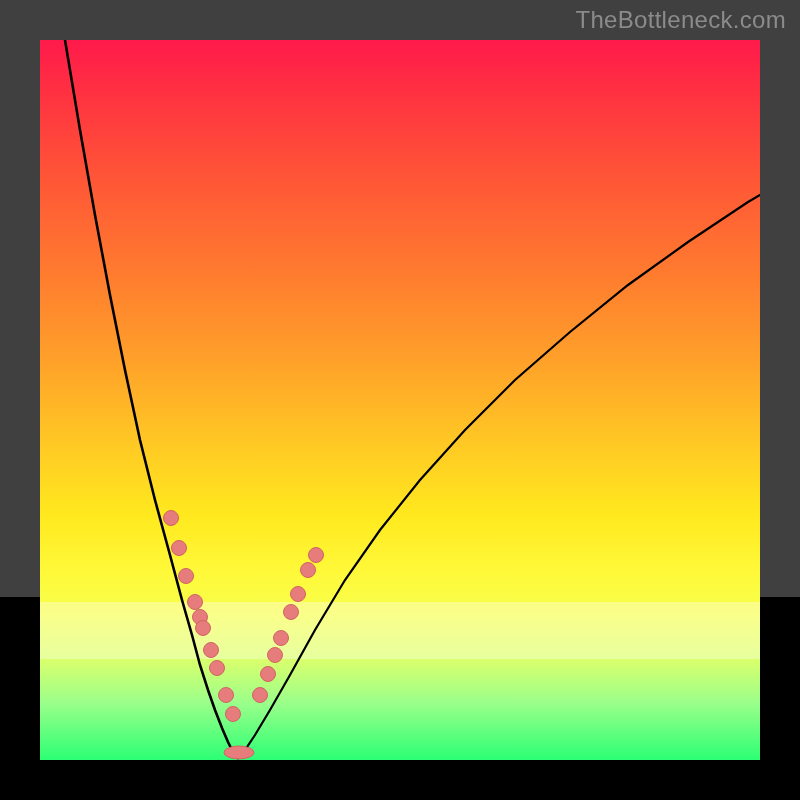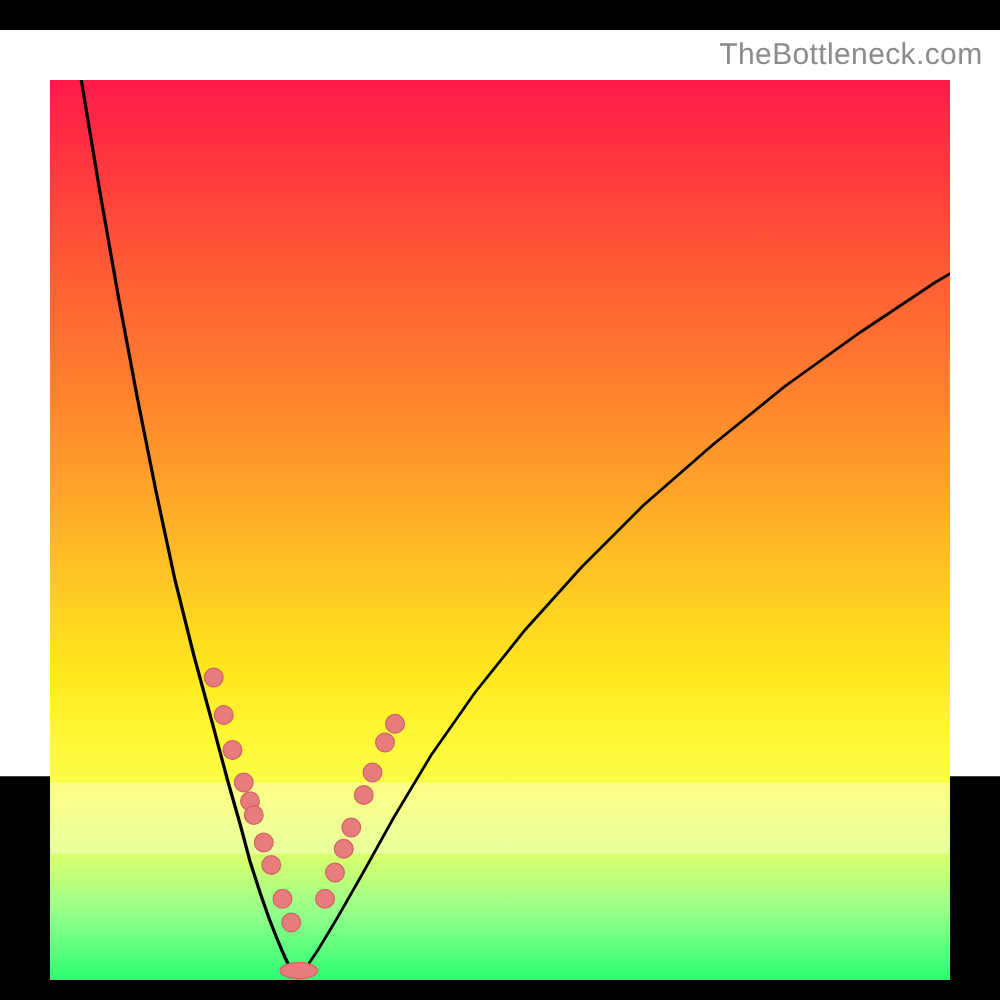--- a/index.html
+++ b/index.html
@@ -8,22 +8,21 @@
     width: 800px;
     height: 800px;
     overflow: hidden;
     background: #000;
     font-family: Arial, Helvetica, sans-serif;
   }
   .frame {
     position: absolute;
     left: 0; top: 0;
     width: 800px; height: 597px;
-    background: #ffffff;
-    margin-top: 24px;
+    background: #404040;
   }
   .plot {
     position: absolute;
     left: 40px; top: 40px;
     width: 720px; height: 720px;
     background: linear-gradient(to bottom,
       #ff1a4b 0%,
       #ff3340 8%,
       #ff5836 20%,
       #ff7a2f 32%,

